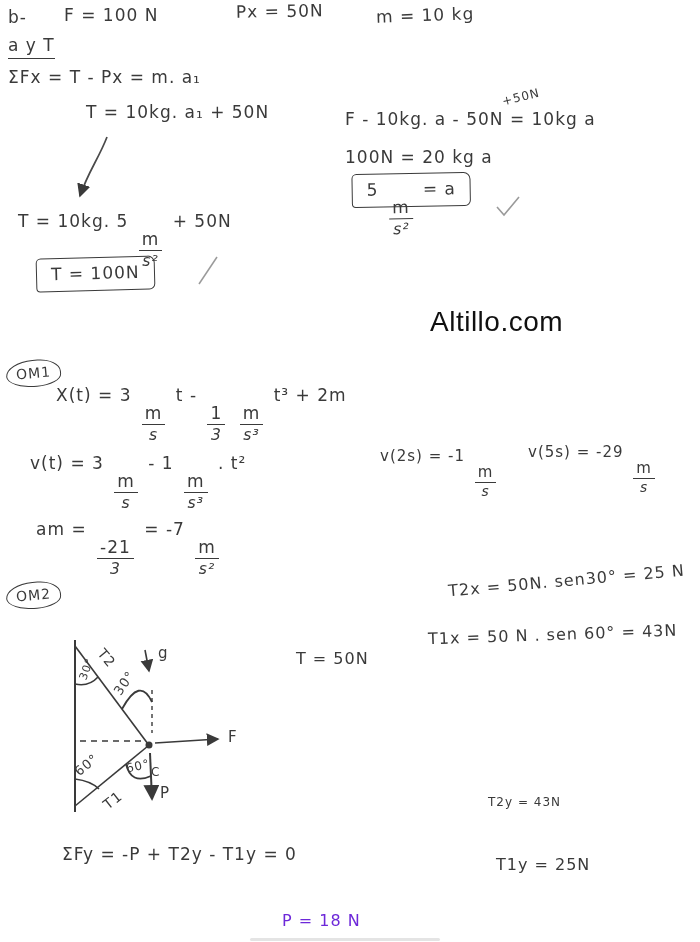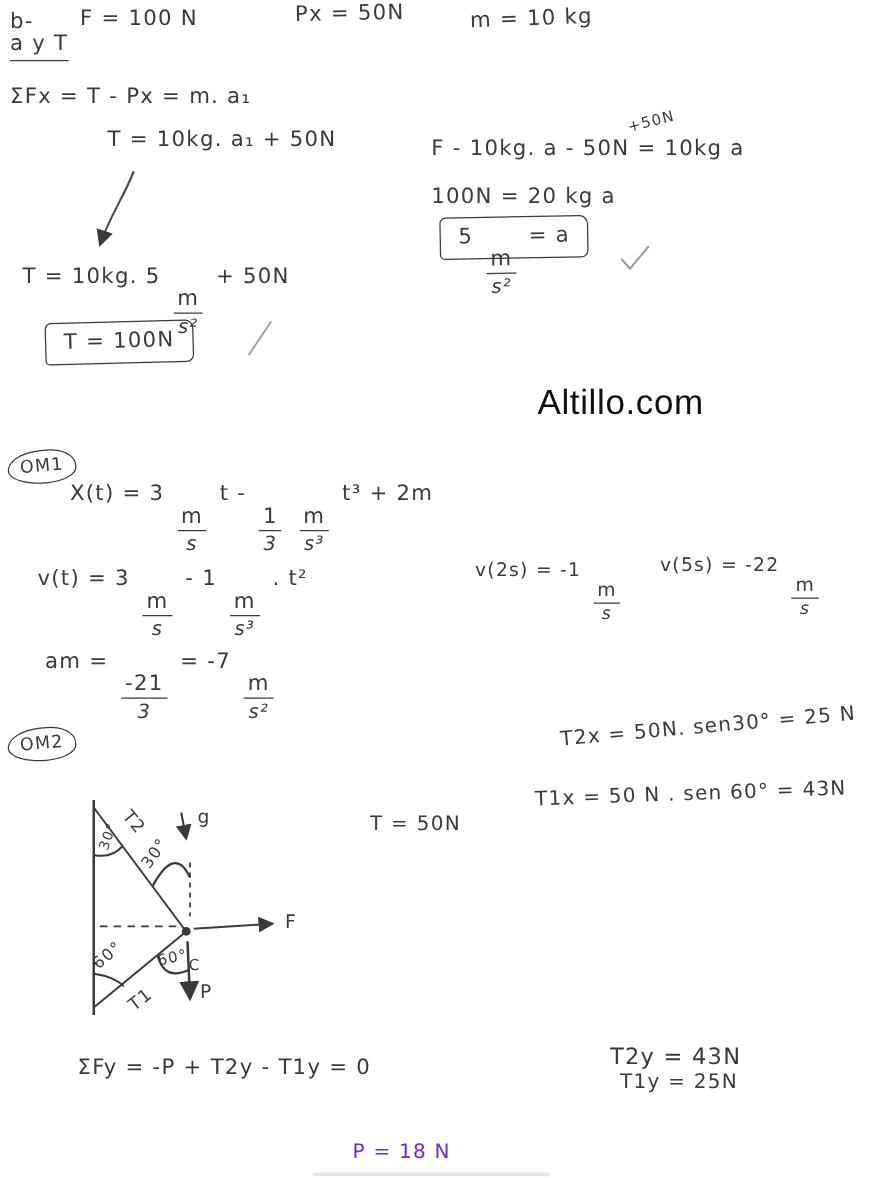--- a/index.html
+++ b/index.html
@@ -59,21 +59,21 @@
       <path d="M 75 684 Q 89 687 98 677"></path>
       <path d="M 75 779 Q 91 781 99 789"></path>
     </g>
   </svg>
 
   <div class="hw" style="left:8px;top:8px;">b-</div>
   <div class="hw" style="left:64px;top:6px;">F = 100 N</div>
   <div class="hw" style="left:236px;top:2px;transform:rotate(-1deg);">Px = 50N</div>
   <div class="hw" style="left:376px;top:6px;transform:rotate(-2deg);">m = 10 kg</div>
 
-  <div class="hw underline" style="left:8px;top:26px;">a y T</div>
+  <div class="hw underline" style="left:8px;top:36px;">a y T</div>
 
   <div class="hw" style="left:8px;top:68px;">ΣFx = T - Px = m. a₁</div>
   <div class="hw" style="left:46px;top:103px;margin-left:40px;">T = 10kg. a₁ + 50N</div>
 
   <div class="hw" style="left:502px;top:91px;font-size:12px;transform:rotate(-14deg);">+50N</div>
   <div class="hw" style="left:345px;top:110px;">F - 10kg. a - 50N = 10kg a</div>
   <div class="hw" style="left:345px;top:148px;">100N = 20 kg a</div>
 
   <div class="hw" style="left:352px;top:180px;transform:rotate(-1deg);">
     <span class="box">
@@ -136,21 +136,21 @@
   </div>
 
   <div class="hw" style="left:380px;top:448px;font-size:15px;">
     <span>v(2s) = -1</span>
     <span class="frac">
         <span class="num">m</span>
         <span class="den">s</span>
       </span>
   </div>
   <div class="hw" style="left:528px;top:444px;font-size:15px;">
-    <span>v(5s) = -22</span>
+    <span>v(5s) = -29</span>
     <span class="frac">
         <span class="num">m</span>
         <span class="den">s</span>
       </span>
   </div>
 
   <div class="hw" style="left:36px;top:520px;">
     <span>am =</span>
     <span class="frac">
         <span class="num">-21</span>
@@ -176,17 +176,17 @@
   <div class="hw" style="left:228px;top:729px;font-size:15px;">F</div>
   <div class="hw" style="left:74px;top:758px;font-size:13px;transform:rotate(-40deg);">60°</div>
   <div class="hw" style="left:126px;top:760px;font-size:12px;transform:rotate(-12deg);">60°</div>
   <div class="hw" style="left:151px;top:766px;font-size:12px;">C</div>
   <div class="hw" style="left:103px;top:792px;font-size:14px;transform:rotate(-38deg);">T1</div>
   <div class="hw" style="left:160px;top:785px;font-size:15px;">P</div>
 
   <div class="hw" style="left:62px;top:845px;">ΣFy = -P + T2y - T1y = 0</div>
   <div class="hw faint" style="left:282px;top:912px;font-size:16px;">P = 18 N</div>
 
-  <div class="hw" style="left:488px;top:836px;font-size:18px;">T2y = 43N</div>
+  <div class="hw" style="left:488px;top:796px;font-size:12px;">T2y = 43N</div>
   <div class="hw" style="left:496px;top:856px;font-size:16px;">T1y = 25N</div>
 
   <div class="smudge"></div>
 </div>
 
 </body></html>

